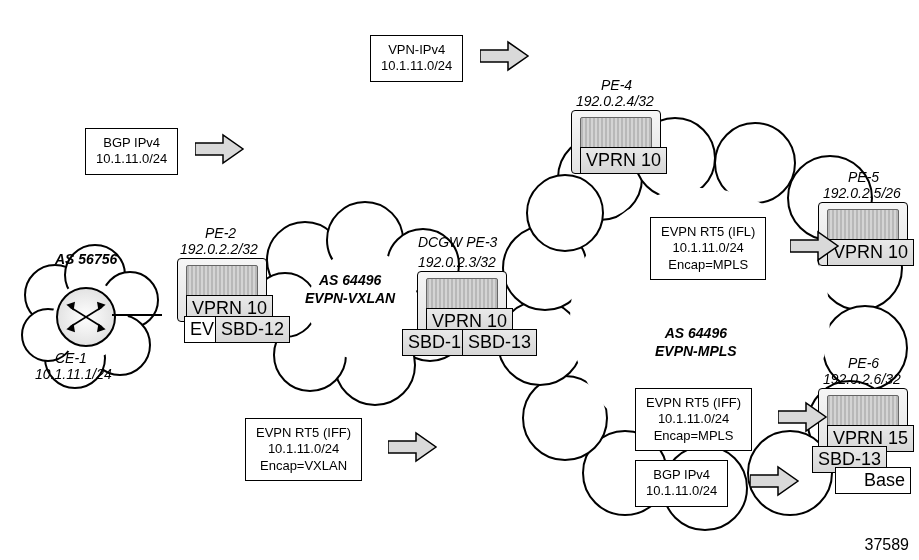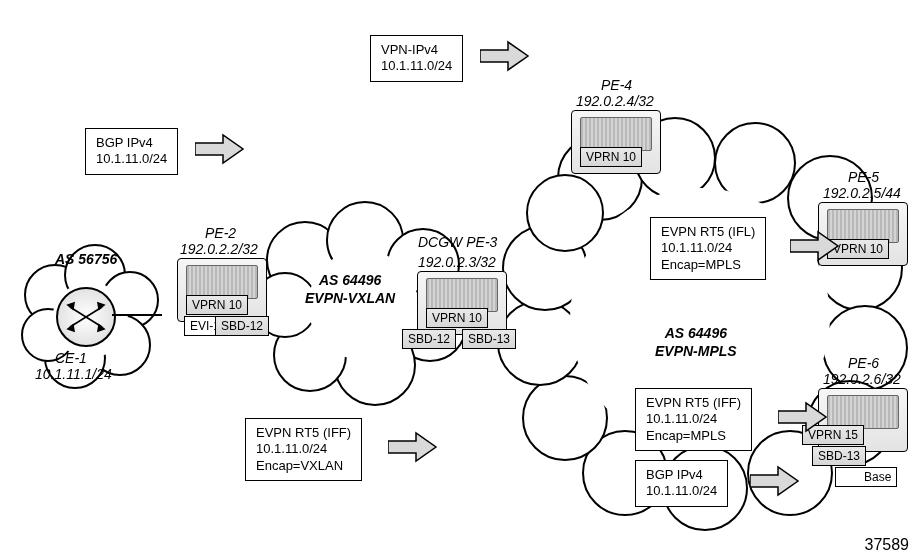--- a/index.html
+++ b/index.html
@@ -1,31 +1,31 @@
 <!DOCTYPE html>
 <html><head>
 <meta charset="utf-8">
 <style>
   html,body{margin:0;padding:0;}
   body{width:919px;height:560px;position:relative;background:#fff;
        font-family:Arial,Helvetica,sans-serif;font-size:13px;color:#000;}
-  .abs{position:absolute;}
+  .abs{position:absolute;text-align:center;}
   .lbl{font-size:14px;line-height:1.25;text-align:center;white-space:nowrap;font-style:italic;}
   .lbl.b{font-weight:bold;}
   .route-box{border:1.5px solid #000;background:#fff;padding:6px 10px;
              font-size:13px;line-height:1.25;}
   .router{position:absolute;border:1.5px solid #000;border-radius:4px;
           background:linear-gradient(#f6f6f6,#e3e3e3);}
   .router .grill{position:absolute;left:8px;right:8px;top:6px;bottom:22px;
                  border:1px solid #666;border-radius:2px;
                  background:repeating-linear-gradient(90deg,#b8b8b8 0 2px,#d4d4d4 2px 4px);}
   .router .slots{position:absolute;left:8px;bottom:6px;width:12px;height:10px;
                  border:1px solid #777;border-radius:1px;background:#cfcfcf;}
   .badge{position:absolute;border:1.5px solid #000;background:#fff;
-         font-size:12px;padding:2px 5px;white-space:nowrap;}
+         font-size:18px;padding:2px 5px;white-space:nowrap;}
   .badge.shade{background:linear-gradient(#e9e9e9,#d6d6d6);}
   .cloud{position:absolute;}
   .cloud svg{overflow:visible;}
   .puff{fill:#fff;stroke:#000;stroke-width:2;}
   .ce-router{position:absolute;width:56px;height:56px;border:2px solid #000;
              border-radius:50%;background:radial-gradient(#fff,#d8d8d8);}
   .arrow{position:absolute;}
   .docid{position:absolute;right:10px;bottom:6px;font-size:16px;}
   .conn{position:absolute;background:#000;}
 </style>
@@ -126,34 +126,34 @@
 
 <div class="abs lbl" style="left:601px;top:77px;">PE-4</div>
 <div class="abs lbl" style="left:576px;top:93px;">192.0.2.4/32</div>
 <div class="router" style="left:571px;top:110px;width:88px;height:62px;">
   <div class="grill"></div>
     <div class="slots"></div>
 </div>
 <div class="badge shade" style="left:580px;top:147px;">VPRN 10</div>
 
 <div class="abs lbl" style="left:848px;top:169px;">PE-5</div>
-<div class="abs lbl" style="left:823px;top:185px;">192.0.2.5/44</div>
+<div class="abs lbl" style="left:823px;top:185px;">192.0.2.5/26</div>
 <div class="router" style="left:818px;top:202px;width:88px;height:62px;">
   <div class="grill"></div>
     <div class="slots"></div>
 </div>
 <div class="badge shade" style="left:827px;top:239px;">VPRN 10</div>
 
 <div class="abs lbl" style="left:848px;top:355px;">PE-6</div>
 <div class="abs lbl" style="left:823px;top:371px;">192.0.2.6/32</div>
 <div class="router" style="left:818px;top:388px;width:88px;height:62px;">
   <div class="grill"></div>
     <div class="slots"></div>
 </div>
-<div class="badge shade" style="left:802px;top:425px;">VPRN 15</div>
+<div class="badge shade" style="left:827px;top:425px;">VPRN 15</div>
 <div class="badge shade" style="left:812px;top:446px;">SBD-13</div>
 <div class="badge" style="left:835px;top:467px;padding-left:28px;">Base</div>
 
 <div class="route-box abs" style="left:85px;top:128px;">
   <div>BGP IPv4</div>
   <div>10.1.11.0/24</div>
 </div>
 <svg class="arrow" style="left:195px;top:133px;" width="50" height="32">
   <polygon points="0,10 28,10 28,2 48,16 28,30 28,22 0,22" fill="#d9d9d9" stroke="#000" stroke-width="1.5"></polygon>
 </svg>

